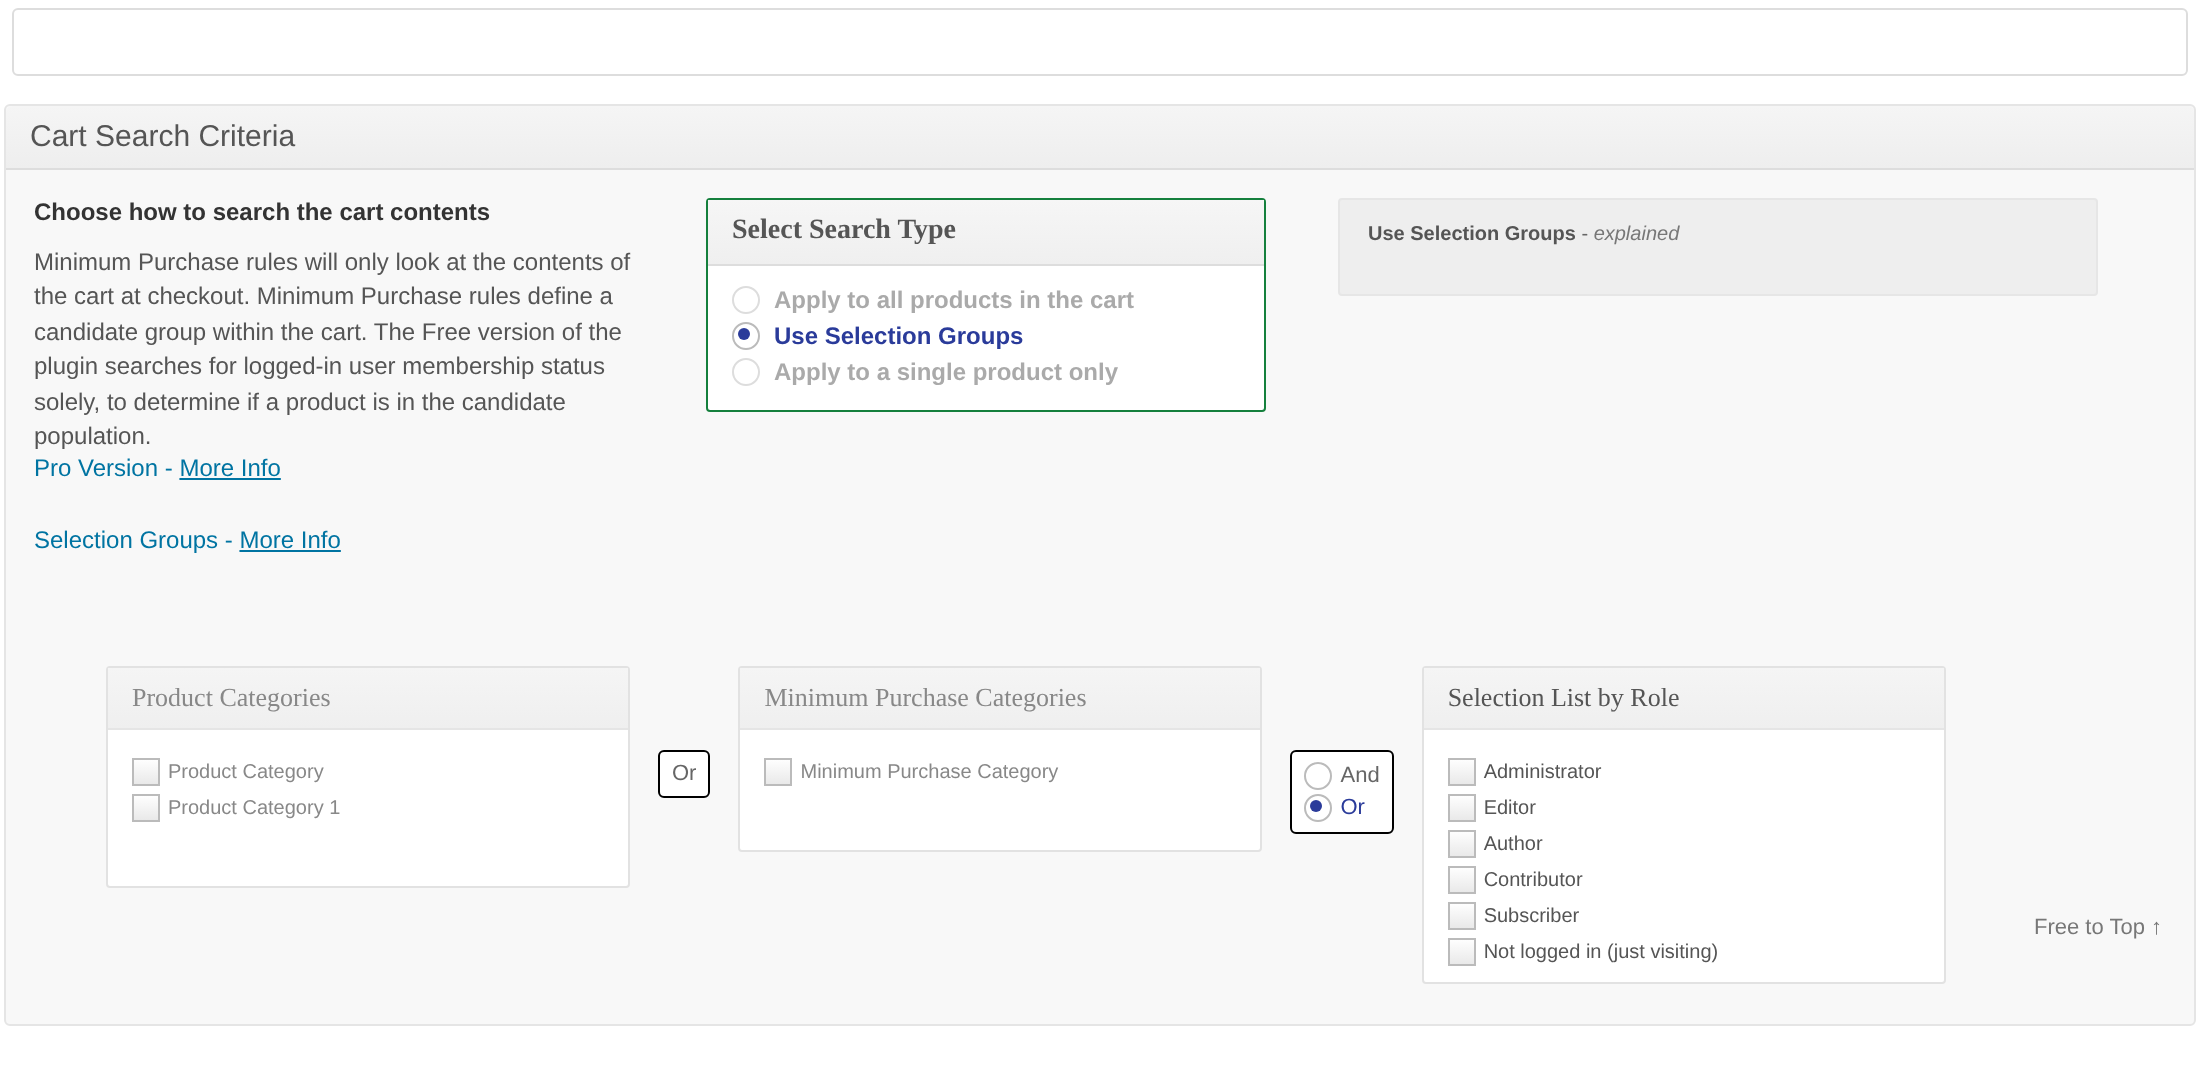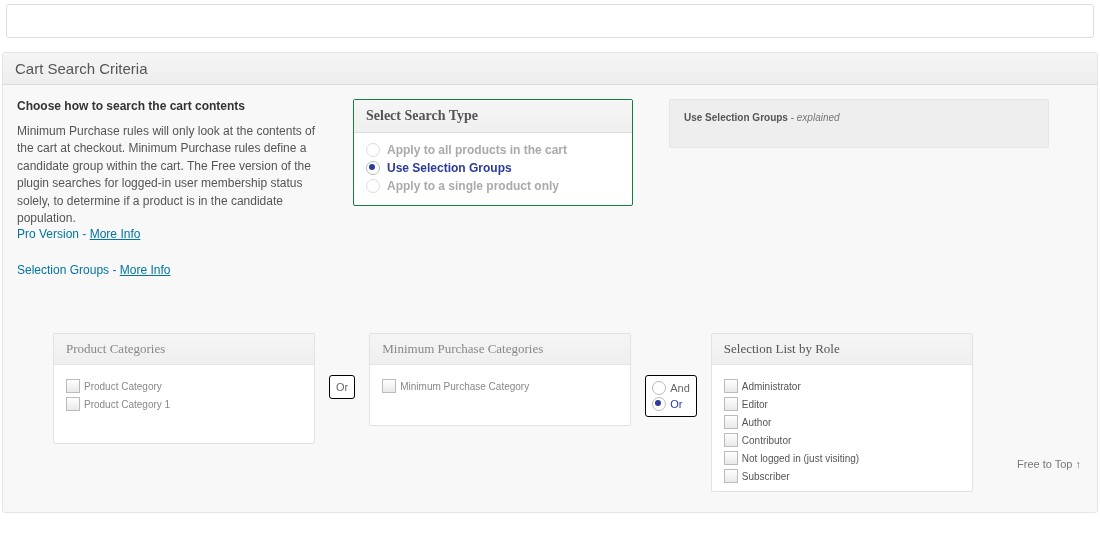--- a/index.html
+++ b/index.html
@@ -373,25 +373,25 @@
             <div class="check-row">
               <span class="fake-check"></span>
               <span>Author</span>
             </div>
             <div class="check-row">
               <span class="fake-check"></span>
               <span>Contributor</span>
             </div>
             <div class="check-row">
               <span class="fake-check"></span>
+              <span>Subscriber</span>
+            </div>
+            <div class="check-row">
+              <span class="fake-check"></span>
               <span>Not logged in (just visiting)</span>
-            </div>
-            <div class="check-row">
-              <span class="fake-check"></span>
-              <span>Subscriber</span>
             </div>
           </div>
         </div>
 
       </div>
 
       <div class="back-top">Free to Top ↑</div>
 
     </div>
   </div>

